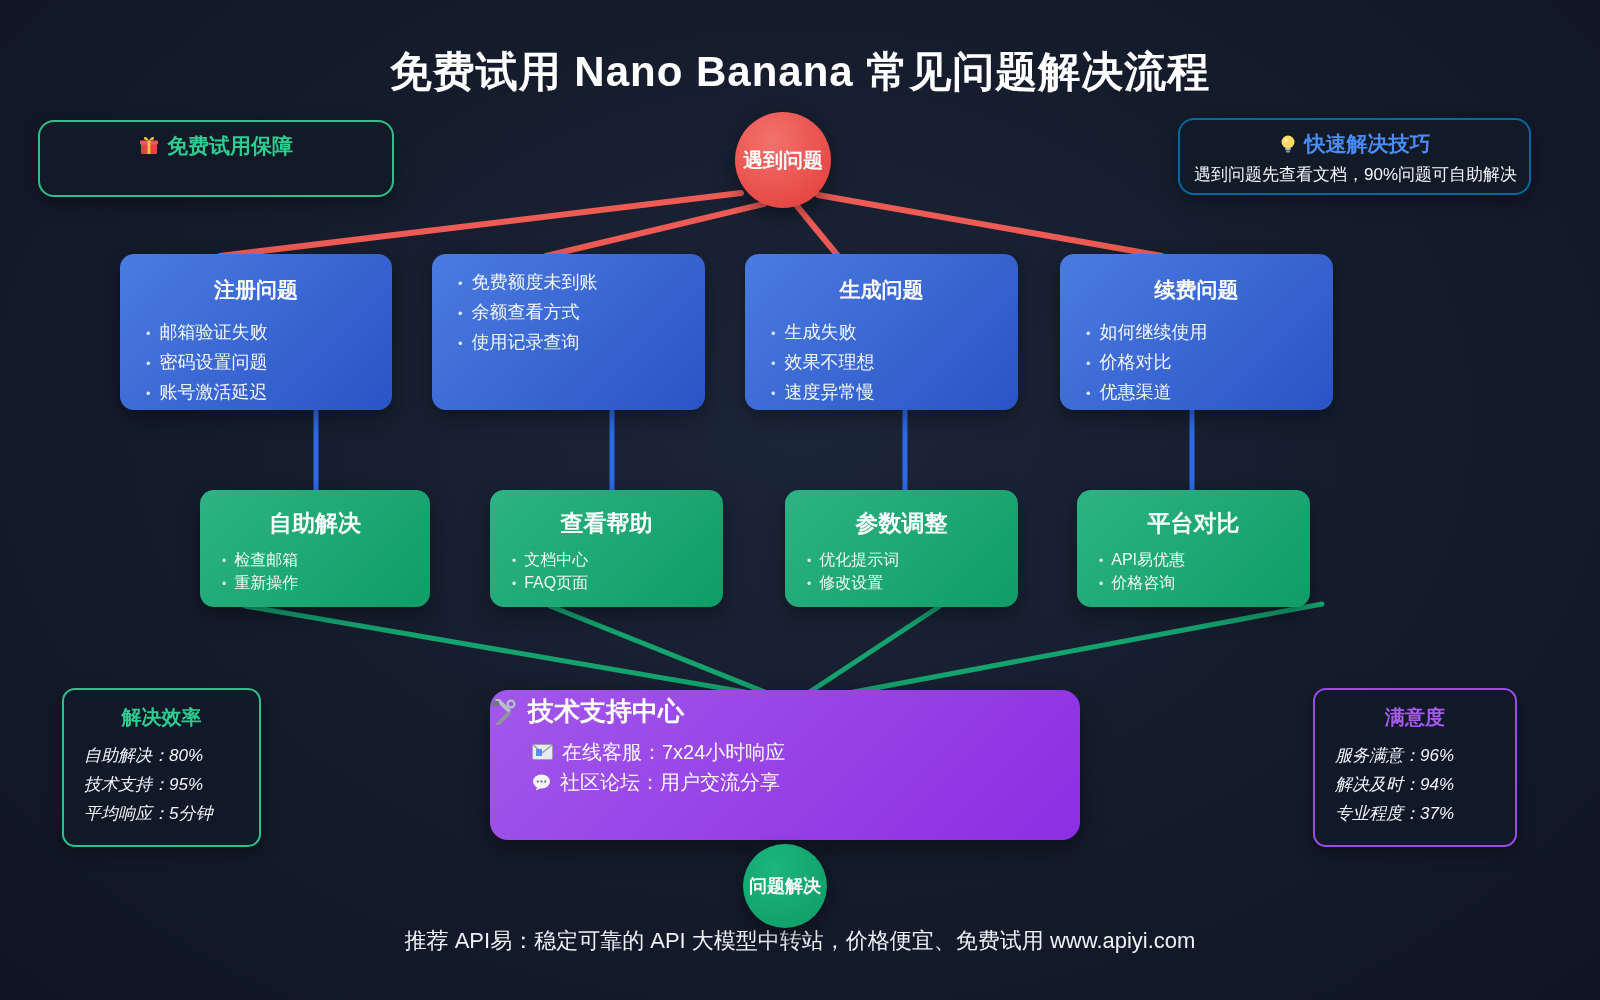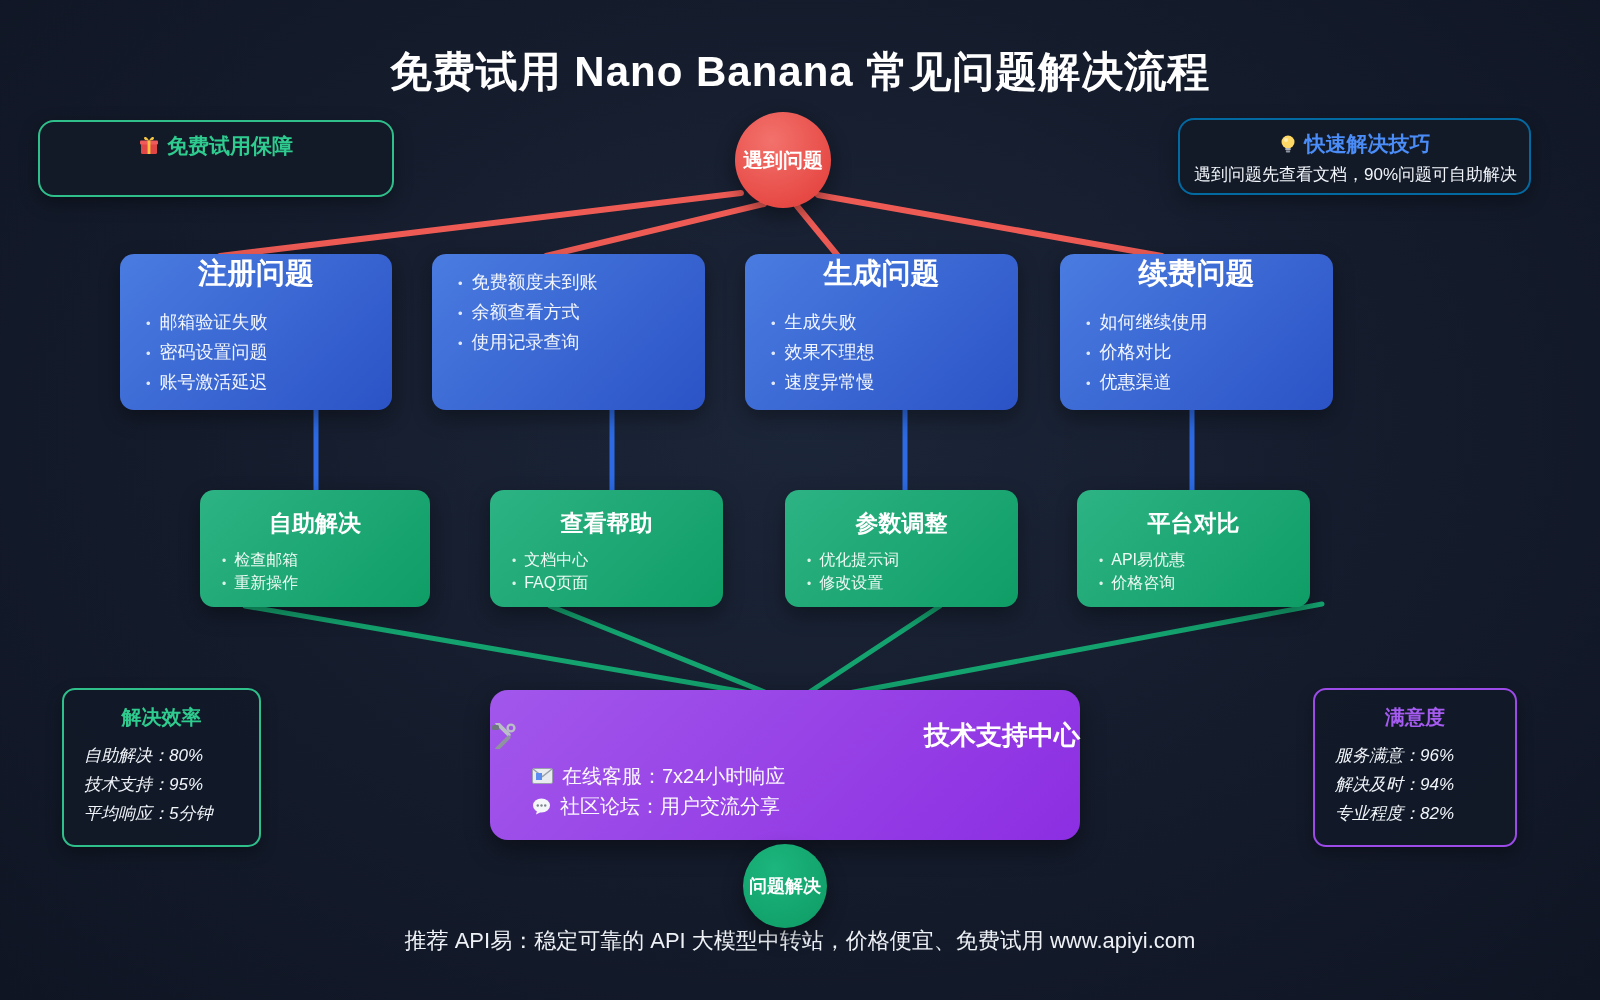--- a/index.html
+++ b/index.html
@@ -49,21 +49,21 @@
     background:radial-gradient(circle at 38% 30%, #1cb67e, #0e9a63);
   }
   
   .pbox{
     z-index:2;top:254px;height:156px;border-radius:14px;
     background:linear-gradient(135deg,#4a7ce0 0%, #2b53c6 100%);
     box-shadow:0 8px 20px rgba(0,0,0,.35);color:#fff;
   }
   .p1{left:120px;width:272px;} .p2{left:432px;width:273px;}
   .p3{left:745px;width:273px;} .p4{left:1060px;width:273px;}
-  .pbox-title{text-align:center;font-size:29px;font-weight:700;}
+  .pbox-title{margin-top:22px;text-align:center;font-size:21px;font-weight:700;}
   .pbox ul{list-style:none;margin:14px 0 0 0;padding:0 0 0 26px;}
   .pbox li{font-size:18px;line-height:29px;color:#f2f6ff;}
   .pbox li::before{content:"•";font-size:13px;margin-right:9px;opacity:.9;}
   
   .sbox{
     z-index:2;top:490px;height:117px;border-radius:14px;
     background:linear-gradient(135deg,#2db384 0%, #0f9d66 100%);
     box-shadow:0 8px 20px rgba(0,0,0,.35);color:#fff;
   }
   .s1{left:200px;width:230px;} .s2{left:490px;width:233px;}
@@ -72,22 +72,22 @@
   .sbox ul{list-style:none;margin:10px 0 0 0;padding:0 0 0 22px;}
   .sbox li{font-size:16px;line-height:22px;color:#eefaf4;}
   .sbox li::before{content:"•";font-size:12px;margin-right:8px;opacity:.9;}
   
   .support{
     z-index:2;left:490px;top:690px;width:590px;height:150px;border-radius:18px;
     background:linear-gradient(135deg,#a257eb 0%, #8c2ee2 100%);
     box-shadow:0 10px 24px rgba(0,0,0,.4);color:#fff;
   }
   .support-title{
-    margin-top:28px;text-align:center;font-size:26px;font-weight:700;
-    display:flex;align-items:center;justify-content:space-between;gap:12px;
+    margin-top:4px;text-align:center;font-size:26px;font-weight:700;
+    display:flex;align-items:center;justify-content:flex-start;gap:12px;
   }
   .support-items{margin-top:8px;padding-left:42px;}
   .support-row{display:flex;align-items:center;gap:9px;font-size:20px;line-height:30px;color:#fbf7ff;}
   
   .statbox{
     z-index:2;top:688px;height:155px;border-radius:13px;background:rgba(18,26,40,.85);
     box-shadow:0 6px 16px rgba(0,0,0,.3);
   }
   .stat-left{left:62px;width:195px;border:2px solid #2fbf8a;}
   .stat-right{left:1313px;width:200px;border:2px solid #9c4ae8;}
@@ -252,21 +252,21 @@
     <div class="stat-row">自助解决：80%</div>
     <div class="stat-row">技术支持：95%</div>
     <div class="stat-row">平均响应：5分钟</div>
   </div>
 </div>
 <div class="abs statbox stat-right">
   <div class="stat-title">满意度</div>
   <div class="stat-rows">
     <div class="stat-row">服务满意：96%</div>
     <div class="stat-row">解决及时：94%</div>
-    <div class="stat-row">专业程度：82%</div>
+    <div class="stat-row">专业程度：37%</div>
   </div>
 </div>
 
 <div class="abs circle-node end-node">
   <span>问题解决</span>
 </div>
 
 <div class="abs footer">推荐 API易：稳定可靠的 API 大模型中转站，价格便宜、免费试用 www.apiyi.com</div>
 
 </body></html>

